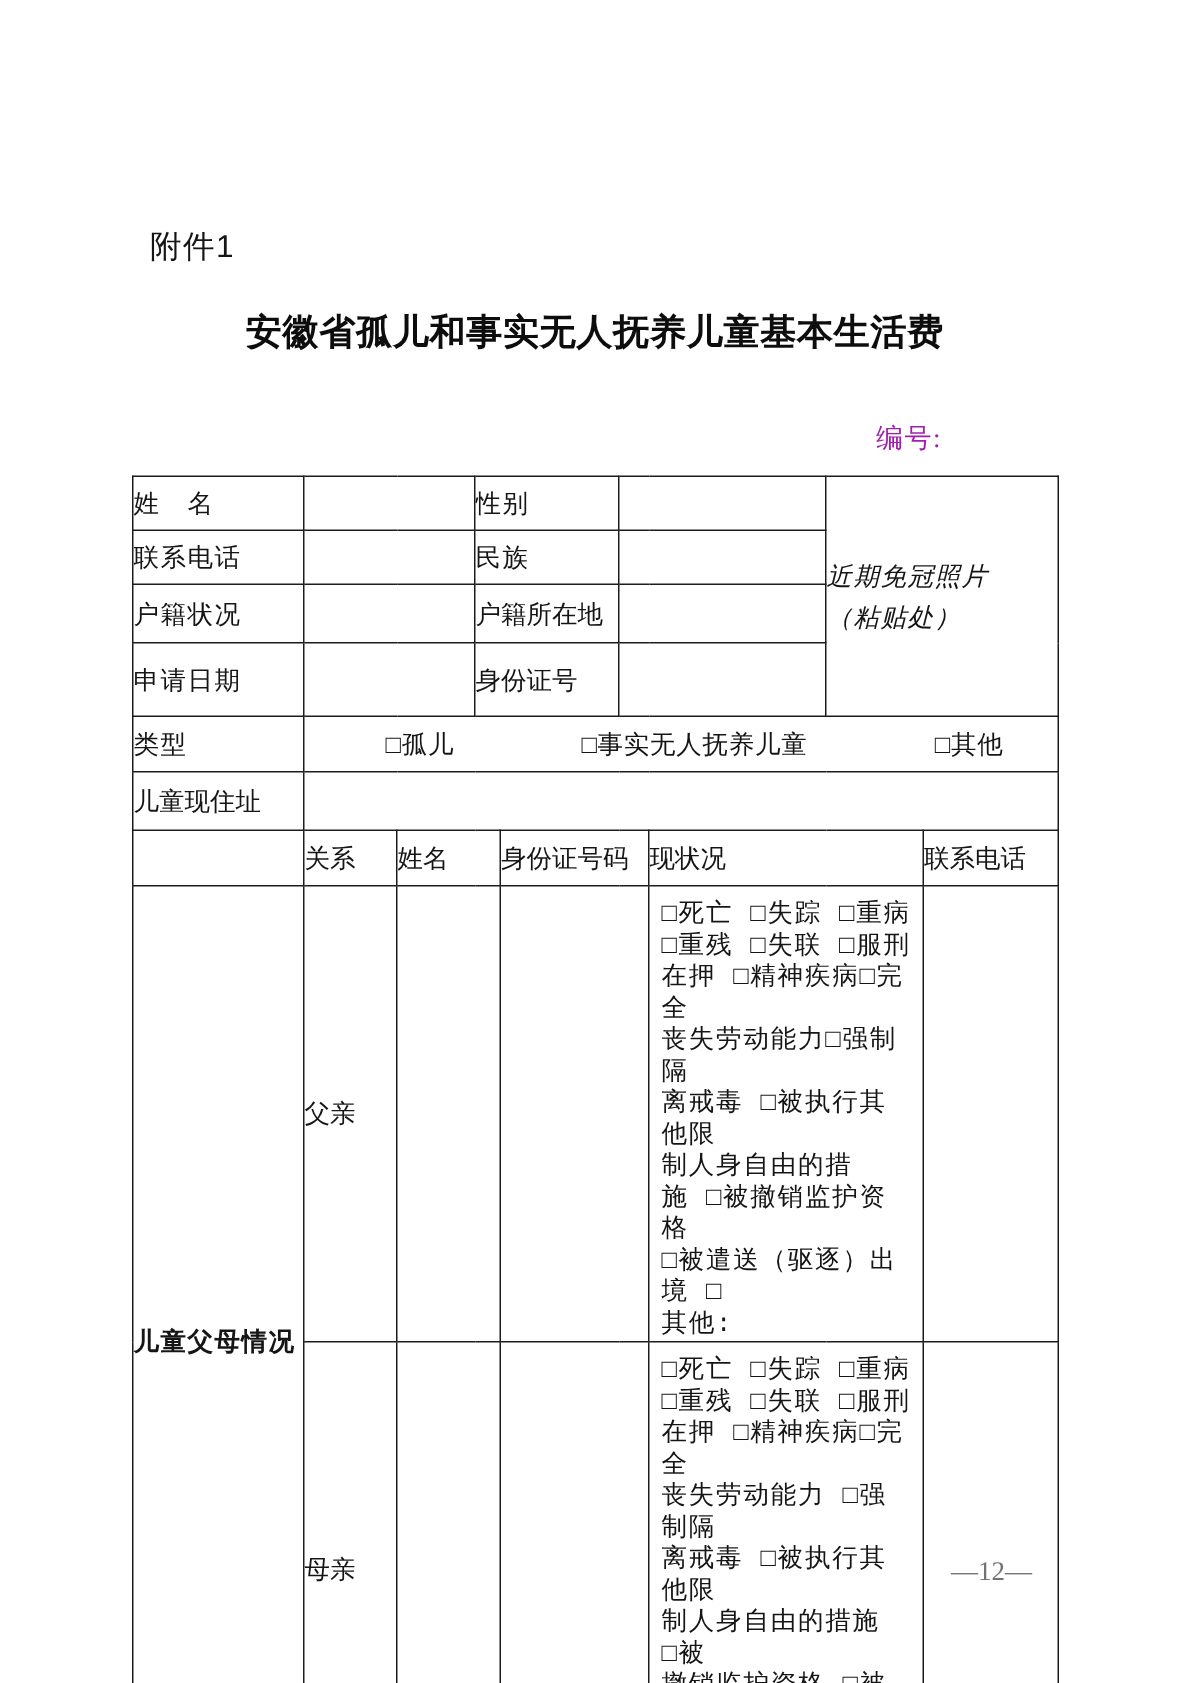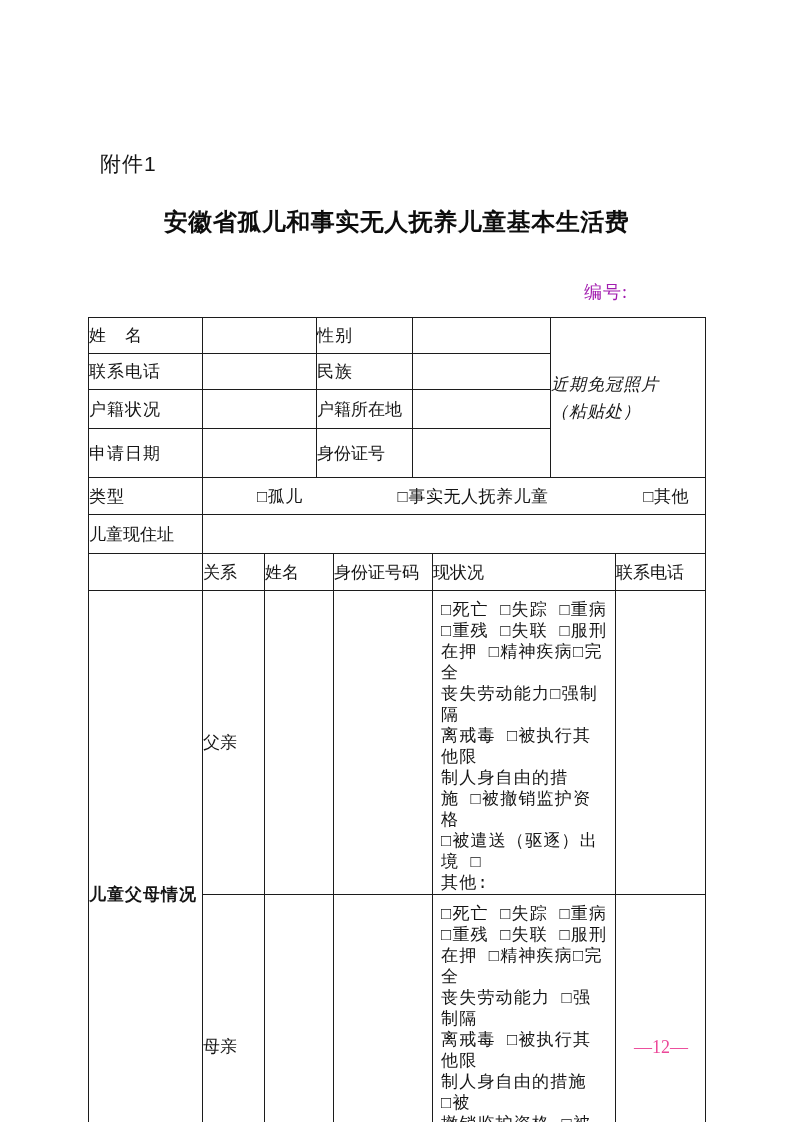--- a/index.html
+++ b/index.html
@@ -62,33 +62,33 @@
   td.status-cell {
     white-space: pre-line;
     text-align: left;
     vertical-align: top;
     padding: 9px 7px 0 8px;
     font-size: 15px;
     line-height: 21px;
     letter-spacing: 1.2px;
     font-family: Liberation Mono, monospace;
   }
-  td.type-cell { padding: 0 16px 0 54px; margin-left: 44px; }
+  td.type-cell { padding: 0 36px 0 54px; margin-left: 44px; }
   .type-options {
     display: flex;
     justify-content: space-between;
     align-items: center;
     font-size: 17px;
     letter-spacing: 0.5px;
   }
   .page-number {
     position: absolute;
     left: 634px; top: 1037px;
     font-size: 18px;
-    color: #ec4899;
+    color: #737373;
   }
 </style>
 </head>
 <body>
 
 <div class="attachment-label">附件1</div>
 
 <div class="title-block">
   <div>安徽省孤儿和事实无人抚养儿童基本生活费</div>
 </div>

